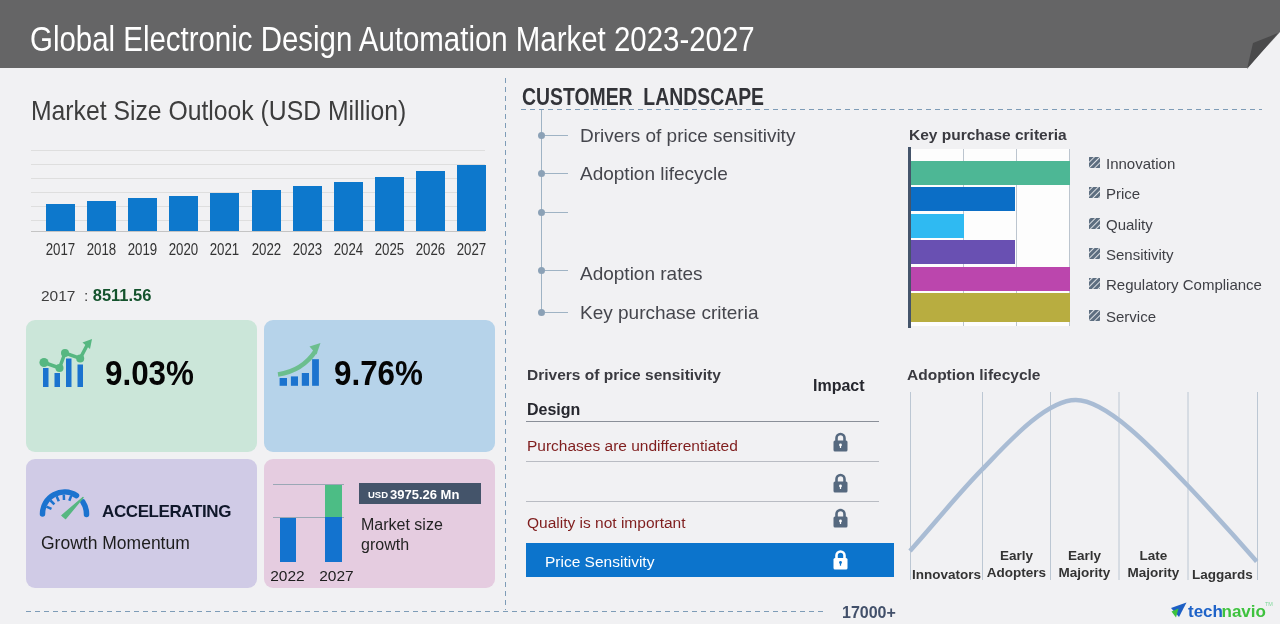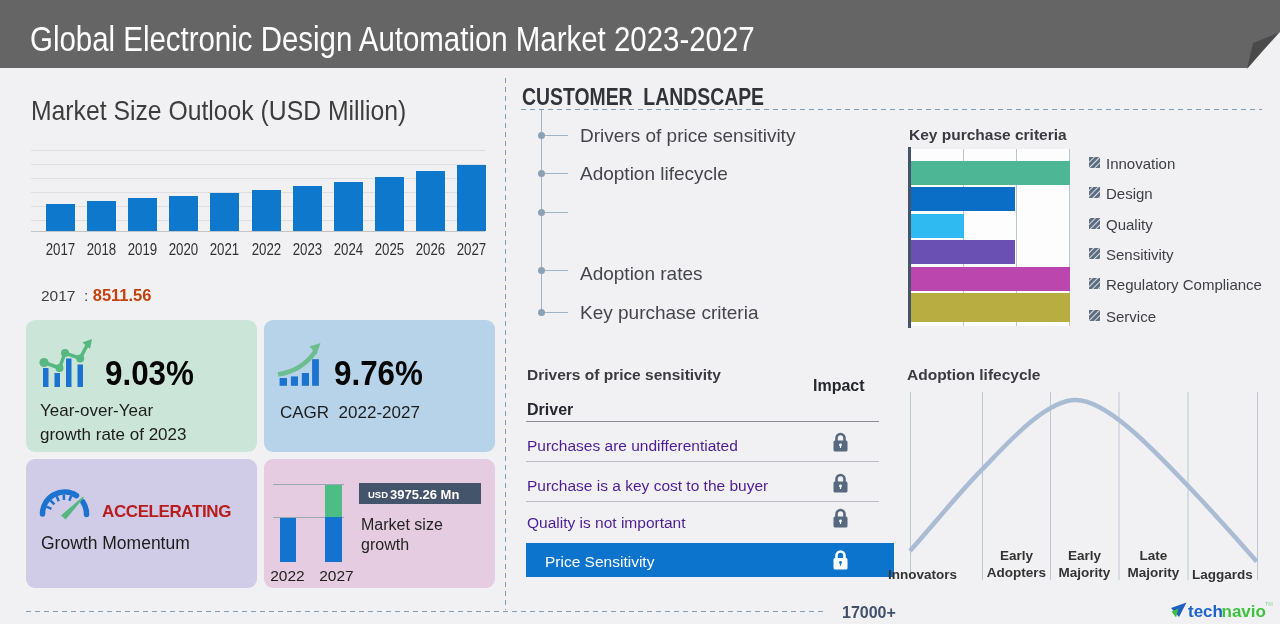--- a/index.html
+++ b/index.html
@@ -20,21 +20,21 @@
   
   .card{border-radius:9px;}
   .pct{font-size:35.5px;font-weight:bold;color:#050505;transform:scaleX(0.883);transform-origin:0 50%;}
   .cardtxt{font-size:17px;color:#1d1d1d;line-height:24px;}
   
   .dashv{width:1px;background:repeating-linear-gradient(180deg,#7e9cb7 0px,#7e9cb7 5px,rgba(0,0,0,0) 5px,rgba(0,0,0,0) 9px);}
   .dashh{height:1px;background:repeating-linear-gradient(90deg,#7e9cb7 0px,#7e9cb7 5px,rgba(0,0,0,0) 5px,rgba(0,0,0,0) 9px);}
   .b{font-weight:bold;}
   .item{font-size:19px;color:#45464d;line-height:21px;}
   .secttl{font-size:15.5px;font-weight:bold;color:#3a3a40;}
-  .row{font-size:15.5px;color:#4c1d95;}
+  .row{font-size:15.5px;color:#7f1d1d;}
   .rline{height:1px;background:#b9bcc3;left:526px;width:353px;}
   .kbar{position:absolute;left:911px;}
   .leg{font-size:15px;color:#3f4046;}
   .curvelbl{font-size:13.5px;font-weight:bold;color:#333;text-align:center;line-height:16.5px;}
 </style>
 </head>
 <body>
 <div id="page">
   <div class="abs" id="hdr"></div>
   <div class="abs" id="hdrfold"></div>
@@ -68,21 +68,21 @@
   <div class="abs yr" style="left:122px">2019</div>
   <div class="abs yr" style="left:163px">2020</div>
   <div class="abs yr" style="left:204px">2021</div>
   <div class="abs yr" style="left:246px">2022</div>
   <div class="abs yr" style="left:287px">2023</div>
   <div class="abs yr" style="left:328px">2024</div>
   <div class="abs yr" style="left:369px">2025</div>
   <div class="abs yr" style="left:410px">2026</div>
   <div class="abs yr" style="left:451px">2027</div>
 
-  <div class="abs" style="left:41px;top:286px;font-size:15.5px;color:#3f3f3f">2017&nbsp; :&nbsp;<span class="b" style="color:#c2410c;font-size:16.5px">8511.56</span></div>
+  <div class="abs" style="left:41px;top:286px;font-size:15.5px;color:#3f3f3f">2017&nbsp; :&nbsp;<span class="b" style="color:#14532d;font-size:16.5px">8511.56</span></div>
 
   
   <div class="abs card" style="left:26px;top:320px;width:231px;height:132px;background:#cbe6d9"></div>
   <div class="abs card" style="left:264px;top:320px;width:231px;height:132px;background:#b6d3ea"></div>
   <div class="abs card" style="left:26px;top:459px;width:231px;height:129px;background:#d0cbe6"></div>
   <div class="abs card" style="left:264px;top:459px;width:231px;height:129px;background:#e5cce0"></div>
 
   
   <svg class="abs" style="left:38px;top:336px" width="58" height="54" viewBox="0 0 58 54">
     <rect x="5" y="32" width="5.5" height="19" fill="#1b73cf"></rect>
@@ -90,48 +90,46 @@
     <rect x="28" y="22.5" width="5.5" height="28.5" fill="#1b73cf"></rect>
     <rect x="39.5" y="28.5" width="5.5" height="22.5" fill="#1b73cf"></rect>
     <polyline points="6,26.5 21.5,32 27,17 42.2,22.4 50,7.5" fill="none" stroke="#56b781" stroke-width="3.5"></polyline>
     <circle cx="6" cy="26.5" r="4.6" fill="#56b781"></circle>
     <circle cx="21.5" cy="32" r="4" fill="#56b781"></circle>
     <circle cx="27" cy="17" r="4" fill="#56b781"></circle>
     <circle cx="42.2" cy="22.4" r="4" fill="#56b781"></circle>
     <polygon points="44.5,6.5 54,3 52,13" fill="#56b781"></polygon>
   </svg>
   <div class="abs pct" style="left:105px;top:353px">9.03%</div>
-  <div class="abs cardtxt" style="left:40px;top:399px">Year-over-Year<br>growth rate of 2023</div>
 
   
   <svg class="abs" style="left:276px;top:336px" width="58" height="54" viewBox="0 0 58 54">
     <rect x="3.6" y="42" width="7.4" height="7.8" fill="#1b73cf"></rect>
     <rect x="14.9" y="40.4" width="7.1" height="9.4" fill="#1b73cf"></rect>
     <rect x="25.8" y="37" width="7.2" height="12.8" fill="#1b73cf"></rect>
     <rect x="36.1" y="23.2" width="6.8" height="26.6" fill="#1b73cf"></rect>
     <path d="M2,38.5 C15,36.5 29,31 39.5,15" fill="none" stroke="#6cbe8e" stroke-width="4.5"></path>
     <polygon points="33.5,10.5 44.5,7 40.5,18.5" fill="#6cbe8e"></polygon>
   </svg>
   <div class="abs pct" style="left:334px;top:353px">9.76%</div>
-  <div class="abs cardtxt" style="left:280px;top:401px">CAGR&nbsp; 2022-2027</div>
 
   
   <svg class="abs" style="left:38px;top:485px" width="56" height="38" viewBox="0 0 56 38">
     <path d="M4.5,29 A22 22 0 0 1 38.5,10.6" fill="none" stroke="#1b73cf" stroke-width="5.5" stroke-linecap="round"></path>
     <path d="M44.9,17 A22 22 0 0 1 48.5,29.5" fill="none" stroke="#1b73cf" stroke-width="5.5" stroke-linecap="round"></path>
     <g stroke="#1b73cf" stroke-width="2.5">
       <line x1="8.4" y1="21.7" x2="13.5" y2="23.8"></line>
       <line x1="12.5" y1="15.5" x2="16.4" y2="19.3"></line>
       <line x1="18.6" y1="11.2" x2="20.8" y2="16.2"></line>
       <line x1="25.8" y1="9.5" x2="26.0" y2="15.0"></line>
       <line x1="33.2" y1="10.7" x2="31.3" y2="15.8"></line>
     </g>
     <polygon points="24,30.5 27.5,33.5 45,12.5" fill="#56b781" stroke="#56b781" stroke-width="1.5" stroke-linejoin="round"></polygon>
   </svg>
-  <div class="abs b" style="left:102px;top:502px;font-size:17px;letter-spacing:-0.4px;color:#b91c1c">ACCELERATING</div>
+  <div class="abs b" style="left:102px;top:502px;font-size:17px;letter-spacing:-0.4px;color:#0f172a">ACCELERATING</div>
   <div class="abs" style="left:41px;top:533px;font-size:17.5px;color:#1d1d1d">Growth Momentum</div>
 
   
   <div class="abs" style="left:273px;top:484px;width:71px;height:1px;background:#9aa7b5"></div>
   <div class="abs" style="left:273px;top:517px;width:71px;height:1px;background:#9aa7b5"></div>
   <div class="abs" style="left:280px;top:518px;width:16px;height:44px;background:#1373cf"></div>
   <div class="abs" style="left:325px;top:485px;width:17px;height:32px;background:#4cbd85"></div>
   <div class="abs" style="left:325px;top:517px;width:17px;height:45px;background:#1373cf"></div>
   <div class="abs" style="left:267px;top:567px;width:41px;text-align:center;font-size:15.5px;color:#1d1d1d">2022</div>
   <div class="abs" style="left:316px;top:567px;width:41px;text-align:center;font-size:15.5px;color:#1d1d1d">2027</div>
@@ -184,34 +182,33 @@
       </pattern>
     </defs>
     <rect x="1" y="0" width="11" height="11" fill="url(#hatch)"></rect>
     <rect x="1" y="30" width="11" height="11" fill="url(#hatch)"></rect>
     <rect x="1" y="61" width="11" height="11" fill="url(#hatch)"></rect>
     <rect x="1" y="91" width="11" height="11" fill="url(#hatch)"></rect>
     <rect x="1" y="121" width="11" height="11" fill="url(#hatch)"></rect>
     <rect x="1" y="153" width="11" height="11" fill="url(#hatch)"></rect>
   </svg>
   <div class="abs leg" style="left:1106px;top:155px">Innovation</div>
-  <div class="abs leg" style="left:1106px;top:185px">Design</div>
+  <div class="abs leg" style="left:1106px;top:185px">Price</div>
   <div class="abs leg" style="left:1106px;top:216px">Quality</div>
   <div class="abs leg" style="left:1106px;top:246px">Sensitivity</div>
   <div class="abs leg" style="left:1106px;top:276px">Regulatory Compliance</div>
   <div class="abs leg" style="left:1106px;top:308px">Service</div>
 
   
   <div class="abs secttl" style="left:527px;top:366px">Drivers of price sensitivity</div>
-  <div class="abs b row" style="left:527px;top:401px;font-size:16px;color:#26272e">Driver</div>
+  <div class="abs b row" style="left:527px;top:401px;font-size:16px;color:#26272e">Design</div>
   <div class="abs b row" style="left:813px;top:377px;font-size:16px;color:#26272e">Impact</div>
   <div class="abs rline" style="top:421px;background:#8a8f98"></div>
   <div class="abs row" style="left:527px;top:437px">Purchases are undifferentiated</div>
   <div class="abs rline" style="top:461px"></div>
-  <div class="abs row" style="left:527px;top:477px">Purchase is a key cost to the buyer</div>
   <div class="abs rline" style="top:501px"></div>
   <div class="abs row" style="left:527px;top:514px">Quality is not important</div>
   <div class="abs" style="left:526px;top:543px;width:368px;height:34px;background:#0c74cc"></div>
   <div class="abs" style="left:545px;top:552.5px;font-size:15.5px;color:#fff">Price Sensitivity</div>
   
   <g>
   <svg class="abs" style="left:832px;top:432px" width="17" height="20" viewBox="0 0 17 20">
     <path d="M4.5,9 V6 a4 4 0 0 1 8,0 V9" fill="none" stroke="#56697f" stroke-width="2.6"></path>
     <rect x="1.5" y="8.5" width="14" height="11" rx="1.5" fill="#56697f"></rect>
     <circle cx="8.5" cy="13" r="1.4" fill="#fff"></circle>
@@ -243,21 +240,21 @@
     <g stroke="#bcc7d3" stroke-width="1">
       <line x1="5.5" y1="2" x2="5.5" y2="190"></line>
       <line x1="77.5" y1="2" x2="77.5" y2="190"></line>
       <line x1="145.5" y1="2" x2="145.5" y2="190"></line>
       <line x1="214" y1="2" x2="214" y2="190"></line>
       <line x1="283" y1="2" x2="283" y2="190"></line>
       <line x1="352.5" y1="2" x2="352.5" y2="190"></line>
     </g>
     <path d="M5,161 C30,133 53,104 77.4,79.2 C100,56 140,10.1 170.8,10.1 C203,10.1 252.9,64.3 282.9,95.8 C312,126.4 331.7,148.6 351.7,171.6" fill="none" stroke="#a9bcd4" stroke-width="4.5"></path>
   </svg>
-  <div class="abs curvelbl" style="left:888px;top:566.5px;width:69px">Innovators</div>
+  <div class="abs curvelbl" style="left:912px;top:566.5px;width:69px">Innovators</div>
   <div class="abs curvelbl" style="left:982px;top:548px;width:69px">Early<br>Adopters</div>
   <div class="abs curvelbl" style="left:1050px;top:548px;width:69px">Early<br>Majority</div>
   <div class="abs curvelbl" style="left:1119px;top:548px;width:69px">Late<br>Majority</div>
   <div class="abs curvelbl" style="left:1188px;top:566.5px;width:69px">Laggards</div>
 
   
   <div class="abs dashh" style="left:26px;top:611px;width:797px"></div>
   <div class="abs b" style="left:842px;top:604px;font-size:16px;color:#42506a">17000+</div>
   <svg class="abs" style="left:1171px;top:598px" width="110" height="23" viewBox="0 0 110 23">
     <polygon points="0,10 15.5,4.5 8,19" fill="#1d5fc4"></polygon>

